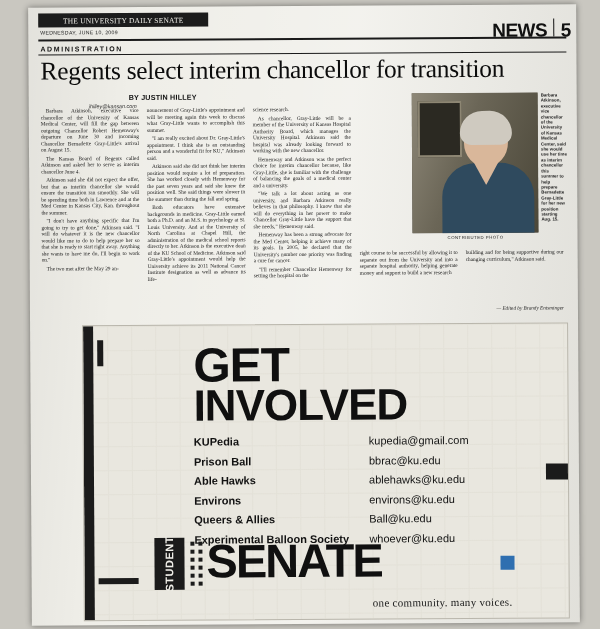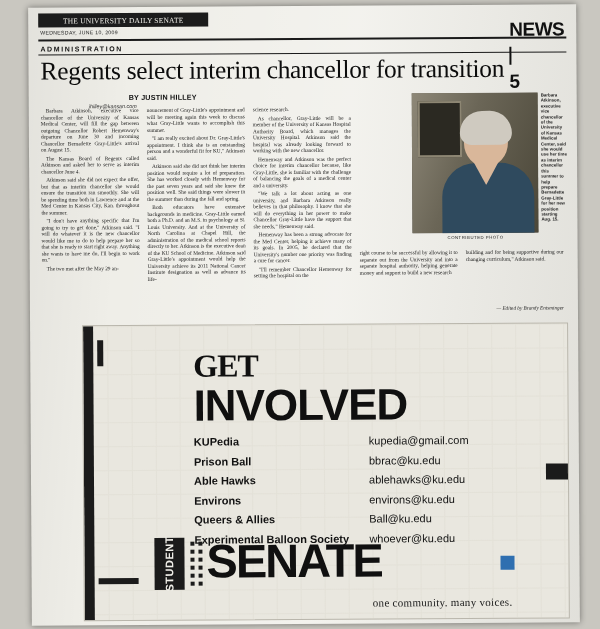--- a/index.html
+++ b/index.html
@@ -10,21 +10,21 @@
          box-shadow:0 0 6px rgba(0,0,0,.45);transform:rotate(-0.35deg);}
   .paper:before{content:"";position:absolute;inset:0;
     background:linear-gradient(95deg,rgba(0,0,0,.05),rgba(0,0,0,0) 18%,rgba(255,255,255,.25) 55%,rgba(0,0,0,.06));
     pointer-events:none;}
   
   .masthead{position:absolute;left:10px;top:6px;width:170px;height:14px;background:#1c1c1c;
             color:#efeee8;font-family:"Liberation Serif",serif;font-size:7.5px;letter-spacing:.2px;
             display:flex;align-items:center;justify-content:center;}
   .dateline{position:absolute;left:12px;top:22px;font-family:"Liberation Sans",sans-serif;
             font-size:5.2px;color:#222;letter-spacing:.3px;}
-  .newsflag{position:absolute;right:12px;top:14px;display:flex;align-items:baseline;gap:6px;flex-direction:column;}
+  .newsflag{position:absolute;right:5px;top:14px;display:flex;align-items:baseline;gap:6px;}
   .newsflag .nw{font-family:"Liberation Sans",sans-serif;font-weight:bold;font-size:19px;color:#111;letter-spacing:-.5px;}
   .newsflag .bar{display:inline-block;width:1.5px;height:18px;background:#111;}
   .newsflag .pg{font-family:"Liberation Sans",sans-serif;font-weight:bold;font-size:19px;color:#111;}
   .rule{position:absolute;background:#1a1a1a;}
   .sectionlabel{position:absolute;left:12px;top:38px;font-family:"Liberation Sans",sans-serif;
                 font-size:7px;font-weight:bold;letter-spacing:1.6px;color:#111;text-transform:uppercase;}
   .headline{position:absolute;left:12px;top:50px;width:524px;font-family:"Liberation Serif",serif;
             font-size:25.5px;line-height:28px;color:#0c0c0c;letter-spacing:-.3px;}
   .byline{position:absolute;left:60px;top:86px;width:110px;text-align:left;}
   .byline .nm{font-family:"Liberation Sans",sans-serif;font-size:7.2px;font-weight:bold;color:#111;letter-spacing:.2px;padding-left:40px;}
@@ -59,22 +59,22 @@
   .c7{left:436px;top:244px;width:98px;}
   .endnote{position:absolute;left:436px;top:300px;width:98px;text-align:right;
      font-family:"Liberation Serif",serif;font-style:italic;font-size:5.2px;color:#222;}
   
   .ad{position:absolute;left:52px;top:318px;width:484px;height:294px;background:#e9e7df;
       border:1px solid #b9b6ac;overflow:hidden;}
   .ad .gridbg{position:absolute;inset:0;opacity:.35;
       background-image:linear-gradient(#dad7cc 1px,transparent 1px),linear-gradient(90deg,#dad7cc 1px,transparent 1px);
       background-size:24px 24px;}
   .ad .blk{position:absolute;background:#1b1b1b;}
-  .get{position:absolute;left:110px;top:18px;font-family:Liberation Serif, serif;font-weight:bold;
-       font-size:32px;line-height:44px;letter-spacing:-1px;color:#101010;}
+  .get{position:absolute;left:110px;top:18px;font-family:Liberation Sans, sans-serif;font-weight:bold;
+       font-size:48px;line-height:44px;letter-spacing:-1px;color:#101010;}
   .involved{position:absolute;left:110px;top:58px;font-family:"Liberation Sans",sans-serif;font-weight:bold;
        font-size:44px;line-height:44px;letter-spacing:-1px;color:#101010;}
   .orglist{position:absolute;left:110px;top:110px;width:350px;}
   .orgrow{display:flex;margin-bottom:7.5px;}
   .orgname{width:175px;font-family:"Liberation Sans",sans-serif;font-weight:bold;font-size:11px;color:#121212;}
   .orgmail{font-family:"Liberation Sans",sans-serif;font-size:11px;color:#121212;}
   .senate-wrap{position:absolute;left:70px;top:212px;width:410px;height:52px;}
   .stud{position:absolute;left:0;top:0;width:30px;height:52px;background:#1b1b1b;color:#efeee8;
         font-family:"Liberation Sans",sans-serif;font-weight:bold;font-size:11px;letter-spacing:.5px;
         display:flex;align-items:center;justify-content:center;}

